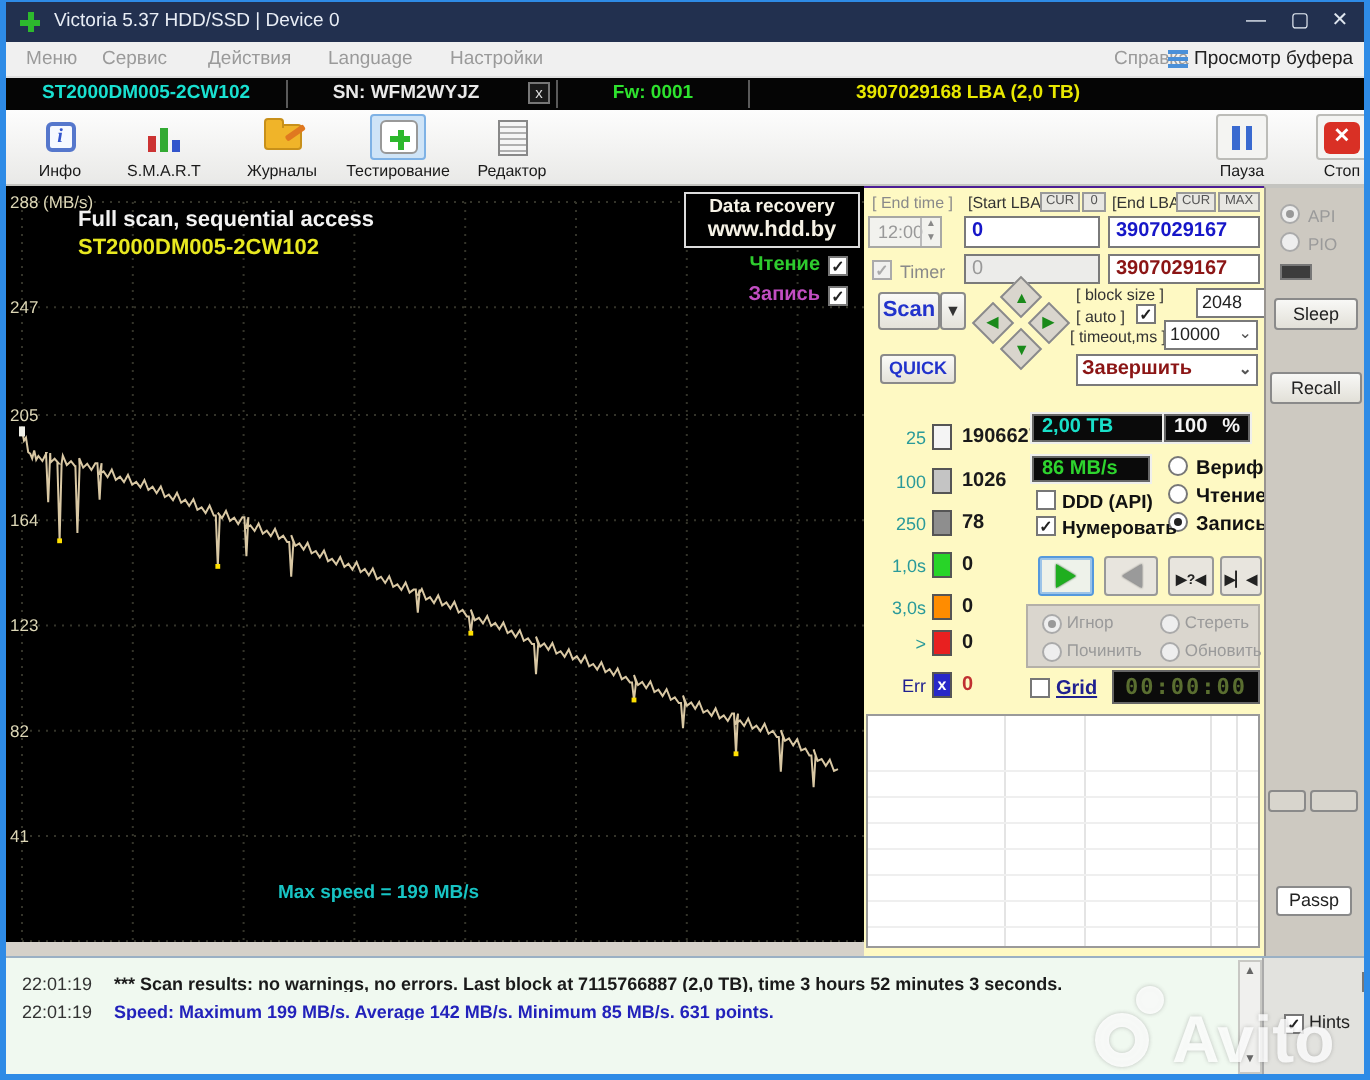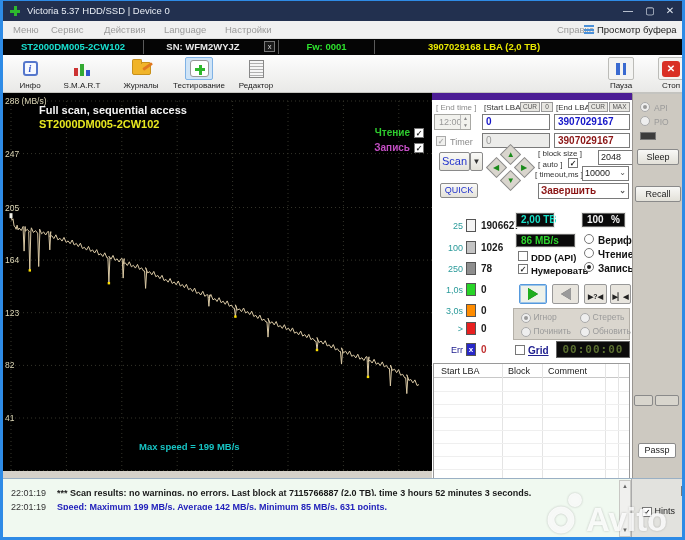--- a/index.html
+++ b/index.html
@@ -60,31 +60,31 @@
   .g-legend{position:absolute;right:8px;font-weight:bold;font-size:10px;display:flex;align-items:center;gap:4px;}
   .g-max{position:absolute;left:136px;top:348px;font-weight:bold;font-size:9.5px;color:#17c4c4;}
   .cb{display:inline-block;width:10px;height:10px;background:#fff;border:1px solid #777;
       font:bold 8px/9px "Liberation Sans",sans-serif;color:#222;text-align:center;vertical-align:middle;}
   .cb.gray{border-color:#aaa;color:#aaa;background:#f0f0ee;}
   .rad{display:inline-block;width:10px;height:10px;border-radius:50%;background:#fff;border:1px solid #777;position:relative;vertical-align:middle;}
   .rad.sel::after{content:'';position:absolute;left:2px;top:2px;width:4px;height:4px;border-radius:50%;background:#222;}
   .rad.gray{border-color:#aaa;background:#eee;}
   .rad.gray.sel::after{background:#999;}
   
-  .panel{position:absolute;left:429px;top:92px;width:200px;height:385px;background:#ffffff;border-top:7px solid #4c1d95;}
+  .panel{position:absolute;left:429px;top:92px;width:200px;height:385px;background:#fef9c3;border-top:1px solid #4c1d95;}
   .plabel{position:absolute;font-size:8px;color:#333;white-space:nowrap;}
   .plabel.gray{color:#8a8a8a;}
   .tinybtn{position:absolute;height:10px;background:#e8e7e2;border:1px solid #999;font-size:6.5px;color:#555;text-align:center;line-height:8px;}
   .inp{position:absolute;background:#fff;border:1px solid #7a7a7a;font-weight:bold;font-size:10px;padding:1px 3px;color:#1616c8;}
   .inp.red{color:#8b1515;}
   .inp.gray{background:#ececea;color:#999;}
   .spinner{position:absolute;left:2px;top:14px;width:37px;height:16px;background:#f2f2ee;border:1px solid #a8a8a4;color:#999;font-size:9px;padding:2px 0 0 4px;}
   .spinner .arr{position:absolute;right:0;width:10px;height:7px;border-left:1px solid #bbb;color:#888;font-size:5px;line-height:7px;text-align:center;}
   .btn{position:absolute;background:linear-gradient(#fafaf8,#e4e2da);border:1px solid #8a8a8a;border-radius:2px;text-align:center;}
-  .btn.blue-text{color:#2233cc;font-weight:normal;}
+  .btn.blue-text{color:#2233cc;font-weight:bold;}
   .combo{position:absolute;background:#fff;border:1px solid #7a7a7a;font-size:9px;color:#222;padding:1px 2px;}
   .combo .ca{position:absolute;right:2px;top:1px;color:#555;font-size:8px;}
   .dpad{position:absolute;left:56px;top:46px;width:46px;height:44px;}
   .dia{position:absolute;width:15px;height:15px;background:#d9d5cd;border:1px solid #8a8a8a;transform:rotate(45deg);}
   .dia span{position:absolute;left:3px;top:2px;transform:rotate(-45deg);font-size:8px;color:#1a8a1a;}
   .led{position:absolute;background:#0a0a0a;border:1px solid #666;outline:1px solid #efefec;font-weight:bold;font-size:10px;line-height:12px;padding-left:4px;white-space:nowrap;}
   .cnt-row{position:absolute;left:4px;height:13px;white-space:nowrap;}
   .cnt-label{display:inline-block;width:27px;text-align:right;font-size:9px;font-weight:normal;vertical-align:middle;}
   .cnt-block{display:inline-block;width:10px;height:13px;border:1px solid #555;margin-left:3px;vertical-align:middle;
              color:#fff;font:bold 8px/12px "Liberation Sans",sans-serif;text-align:center;}
@@ -245,20 +245,24 @@
         <path d="M8.0 122.2L9.0 127.3L10.0 125.8L11.1 133.1L12.1 133.8L13.1 136.3L14.1 132.2L15.1 136.9L16.2 135.0L18.2 137.5L20.2 133.5L20.0 133.5L21.1 158.1L22.1 133.5L22.3 138.2L24.3 136.3L26.4 138.8L25.7 138.8L26.8 177.4L27.8 138.8L28.4 134.8L30.4 139.5L32.5 137.6L34.5 140.1L34.7 140.1L35.7 173.5L36.8 140.1L36.6 136.1L38.6 140.8L40.6 138.9L42.7 142.0L44.7 138.6L45.7 138.6L46.8 156.9L47.8 138.6L46.8 144.0L48.8 142.7L50.8 145.6L52.9 141.8L54.9 146.9L57.0 145.3L59.0 148.1L61.0 144.4L63.1 149.4L65.1 147.9L67.2 150.7L69.2 147.0L71.2 152.0L73.3 150.4L75.3 153.6L77.4 150.2L79.4 155.5L81.4 154.3L83.5 157.1L85.5 153.4L87.6 158.4L89.6 156.9L91.6 160.0L93.7 156.6L95.7 161.9L97.8 160.7L99.8 163.5L101.8 159.8L103.9 164.8L104.9 164.8L105.9 190.2L106.9 164.8L105.9 163.3L108.0 166.1L110.0 162.4L112.0 167.4L114.1 165.8L116.1 169.0L118.2 165.6L119.2 165.6L120.2 185.1L121.2 165.6L120.2 170.9L122.2 169.7L124.3 172.5L126.3 168.8L128.4 173.8L130.4 172.3L132.4 175.1L134.5 171.4L136.5 176.4L138.6 174.8L140.6 178.0L141.6 178.0L142.6 195.4L143.7 178.0L142.6 174.6L144.7 179.9L146.7 178.7L148.8 181.8L150.8 178.4L152.8 183.7L154.9 182.5L156.9 185.7L159.0 182.3L161.0 187.6L163.0 186.4L165.1 189.2L167.1 185.5L169.2 190.5L171.2 188.9L173.2 191.8L175.3 188.0L177.3 193.1L179.4 191.5L181.4 194.7L183.4 191.3L185.5 196.6L187.5 195.4L189.6 198.5L191.6 195.1L193.6 200.4L195.7 199.2L197.7 202.0L199.8 198.3L201.8 203.3L203.8 201.8L204.9 201.8L205.9 213.3L206.9 201.8L205.9 204.9L207.9 201.5L210.0 206.8L212.0 205.6L214.0 208.5L216.1 204.7L218.1 209.7L220.2 208.2L222.2 211.3L224.2 207.9L226.3 213.3L228.3 212.0L230.4 215.2L231.4 215.2L232.4 223.6L233.4 215.2L232.4 211.8L234.4 217.1L236.5 215.9L238.5 218.7L240.6 215.0L242.6 220.0L244.6 218.5L246.7 221.6L248.7 218.2L250.8 223.5L252.8 222.3L254.8 225.5L256.9 222.1L258.9 227.4L261.0 226.2L263.0 229.0L264.0 229.0L265.0 244.1L266.1 229.0L265.0 225.3L267.1 230.3L269.1 228.7L271.2 231.9L273.2 228.5L275.2 233.8L277.3 232.6L279.3 235.4L281.4 231.7L283.4 236.7L285.4 235.1L287.5 238.3L289.5 234.9L291.6 240.2L293.6 239.0L295.6 241.8L297.7 238.1L299.7 243.1L301.8 241.6L303.8 244.7L305.8 241.3L307.9 246.6L309.9 245.4L312.0 248.2L313.0 248.2L314.0 257.0L315.0 248.2L314.0 244.5L316.0 249.5L318.1 248.0L320.1 251.1L322.2 247.7L324.2 253.0L326.2 251.8L328.3 255.0L330.3 251.6L332.4 256.9L334.4 255.7L336.4 258.5L337.5 258.5L338.5 271.1L339.5 258.5L338.5 254.8L340.5 259.8L342.6 258.2L344.6 261.4L346.6 258.0L348.7 263.3L350.7 262.1L352.8 264.9L354.8 261.2L356.8 266.2L358.9 264.7L360.9 267.5L363.0 263.8L364.0 263.8L365.0 283.9L366.0 263.8L365.0 268.8L367.0 267.2L369.1 270.0L371.1 266.3L373.2 271.3L375.2 269.8L377.2 272.6L379.3 268.9L381.3 273.9L383.4 272.4L385.4 275.5L386.4 275.5L387.4 292.9L388.5 275.5L387.4 272.1L389.5 277.4L391.5 276.2L393.6 279.7L395.6 276.6L397.6 282.2L399.7 281.3L401.7 284.8L402.7 284.8L403.8 300.6L404.8 284.8L403.8 281.7L405.8 287.4L407.8 286.5L409.9 289.9L411.9 286.9L414.0 292.5L416.0 291.6" fill="none" stroke="#d9c8a4" stroke-width="1"></path>
         <rect x="6.5" y="120.2" width="3" height="5" fill="#f0f0e8"></rect>
         <rect x="25.6" y="176.2" width="2.4" height="2.4" fill="#ffe000"></rect>
         <rect x="104.7" y="189.0" width="2.4" height="2.4" fill="#ffe000"></rect>
         <rect x="231.2" y="222.4" width="2.4" height="2.4" fill="#ffe000"></rect>
         <rect x="312.8" y="255.8" width="2.4" height="2.4" fill="#ffe000"></rect>
         <rect x="363.8" y="282.7" width="2.4" height="2.4" fill="#ffe000"></rect>
       </svg>
     <div class="g-title">Full scan, sequential access</div>
     <div class="g-sub">ST2000DM005-2CW102</div>
+    <div class="g-wm">
+      <div class="l1">Data recovery</div>
+      <div class="l2">www.hdd.by</div>
+    </div>
     <div class="g-legend" style="top:34px;">
       <span id="leg-read" style="color: rgb(46, 204, 46);">Чтение</span>
       <span class="cb">✓</span>
     </div>
     <div class="g-legend" style="top:49px;">
       <span id="leg-write" style="color: rgb(194, 78, 194);">Запись</span>
       <span class="cb">✓</span>
     </div>
     <div class="g-max">Max speed = 199 MB/s</div>
   </div>
@@ -322,21 +326,21 @@
     <div id="counters">
         <div class="cnt-row" style="top: 116px;"><span class="cnt-label" style="color: rgb(42, 154, 154);">25</span><span class="cnt-block" style="background: rgb(244, 244, 244);"></span><span class="cnt-value" style="color: rgb(26, 26, 26);">1906627</span></div>
         <div class="cnt-row" style="top: 138px;"><span class="cnt-label" style="color: rgb(42, 154, 154);">100</span><span class="cnt-block" style="background: rgb(196, 196, 196);"></span><span class="cnt-value" style="color: rgb(26, 26, 26);">1026</span></div>
         <div class="cnt-row" style="top: 159px;"><span class="cnt-label" style="color: rgb(42, 154, 154);">250</span><span class="cnt-block" style="background: rgb(142, 142, 142);"></span><span class="cnt-value" style="color: rgb(26, 26, 26); text-align: center;">78</span></div>
         <div class="cnt-row" style="top: 180px;"><span class="cnt-label" style="color: rgb(42, 154, 154);">1,0s</span><span class="cnt-block" style="background: rgb(40, 212, 40);"></span><span class="cnt-value" style="color: rgb(26, 26, 26);">0</span></div>
         <div class="cnt-row" style="top: 201px;"><span class="cnt-label" style="color: rgb(42, 154, 154);">3,0s</span><span class="cnt-block" style="background: rgb(255, 140, 0);"></span><span class="cnt-value" style="color: rgb(26, 26, 26);">0</span></div>
         <div class="cnt-row" style="top: 219px;"><span class="cnt-label" style="color: rgb(42, 154, 154);">&gt;</span><span class="cnt-block" style="background: rgb(232, 32, 32);"></span><span class="cnt-value" style="color: rgb(26, 26, 26);">0</span></div>
         <div class="cnt-row" style="top: 240px;"><span class="cnt-label" style="color: rgb(32, 32, 144);">Err</span><span class="cnt-block" style="background: rgb(40, 40, 200);">x</span><span class="cnt-value" style="color: rgb(192, 48, 48);">0</span></div>
       </div>
 
-    <div class="led" style="left:84px;top:113px;width:38px;height:14px;color:#19e0c8;">2,00 TB</div>
+    <div class="led" style="left:84px;top:113px;width:66px;height:14px;color:#19e0c8;">2,00 TB</div>
     <div class="led" style="left:150px;top:113px;width:43px;height:14px;color:#f4f4f4;">
       <span>100</span>
       <span style="float:right;margin-right:4px;">%</span>
     </div>
     <div class="led" style="left:84px;top:134px;width:59px;height:13px;color:#2ed42e;line-height:11px;">86 MB/s</div>
 
     <span class="rad" style="position:absolute;left:152px;top:134px;"></span>
     <span class="plabel" style="left:166px;top:135px;font-size:10px;font-weight:bold;color:#111;">Вериф.</span>
     <span class="rad" style="position:absolute;left:152px;top:148px;"></span>
     <span class="plabel" style="left:166px;top:149px;font-size:10px;font-weight:bold;color:#111;">Чтение</span>
@@ -358,25 +362,20 @@
       <span class="item" style="left:66px;top:3px;"><span class="rad gray"></span> <span>Стереть</span></span>
       <span class="item" style="left:7px;top:17px;"><span class="rad gray"></span> <span>Починить</span></span>
       <span class="item" style="left:66px;top:17px;"><span class="rad gray"></span> <span>Обновить</span></span>
     </div>
 
     <span class="cb" style="position:absolute;left:83px;top:245px;"></span>
     <span class="plabel" style="left:96px;top:245px;font-size:10px;font-weight:bold;color:#202090;text-decoration:underline;">Grid</span>
     <div class="lcd">00:00:00</div>
 
     <div class="dtable">
-      <div class="dt-head">
-        <span class="dt-col" style="left:7px;">Start LBA</span>
-        <span class="dt-col" style="left:74px;">Block</span>
-        <span class="dt-col" style="left:114px;">Comment</span>
-      </div>
       <div class="vline" style="left:68px;"></div>
       <div class="vline" style="left:108px;"></div>
       <div class="vline" style="left:171px;"></div>
       <div class="vline" style="left:184px;"></div>
       <div id="defect-rows" style="position:absolute;left:0;top:15px;width:100%;">
           <div class="tbl-row"></div>
           <div class="tbl-row"></div>
           <div class="tbl-row"></div>
           <div class="tbl-row"></div>
           <div class="tbl-row"></div>

